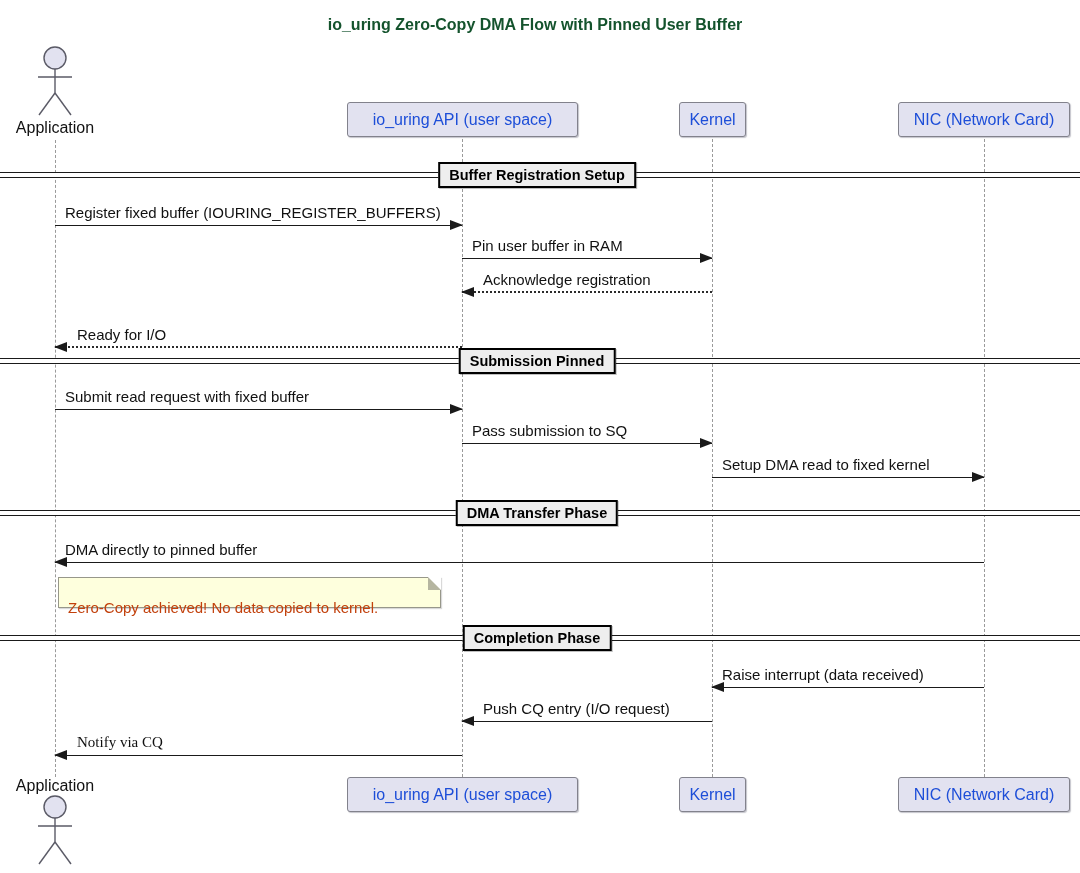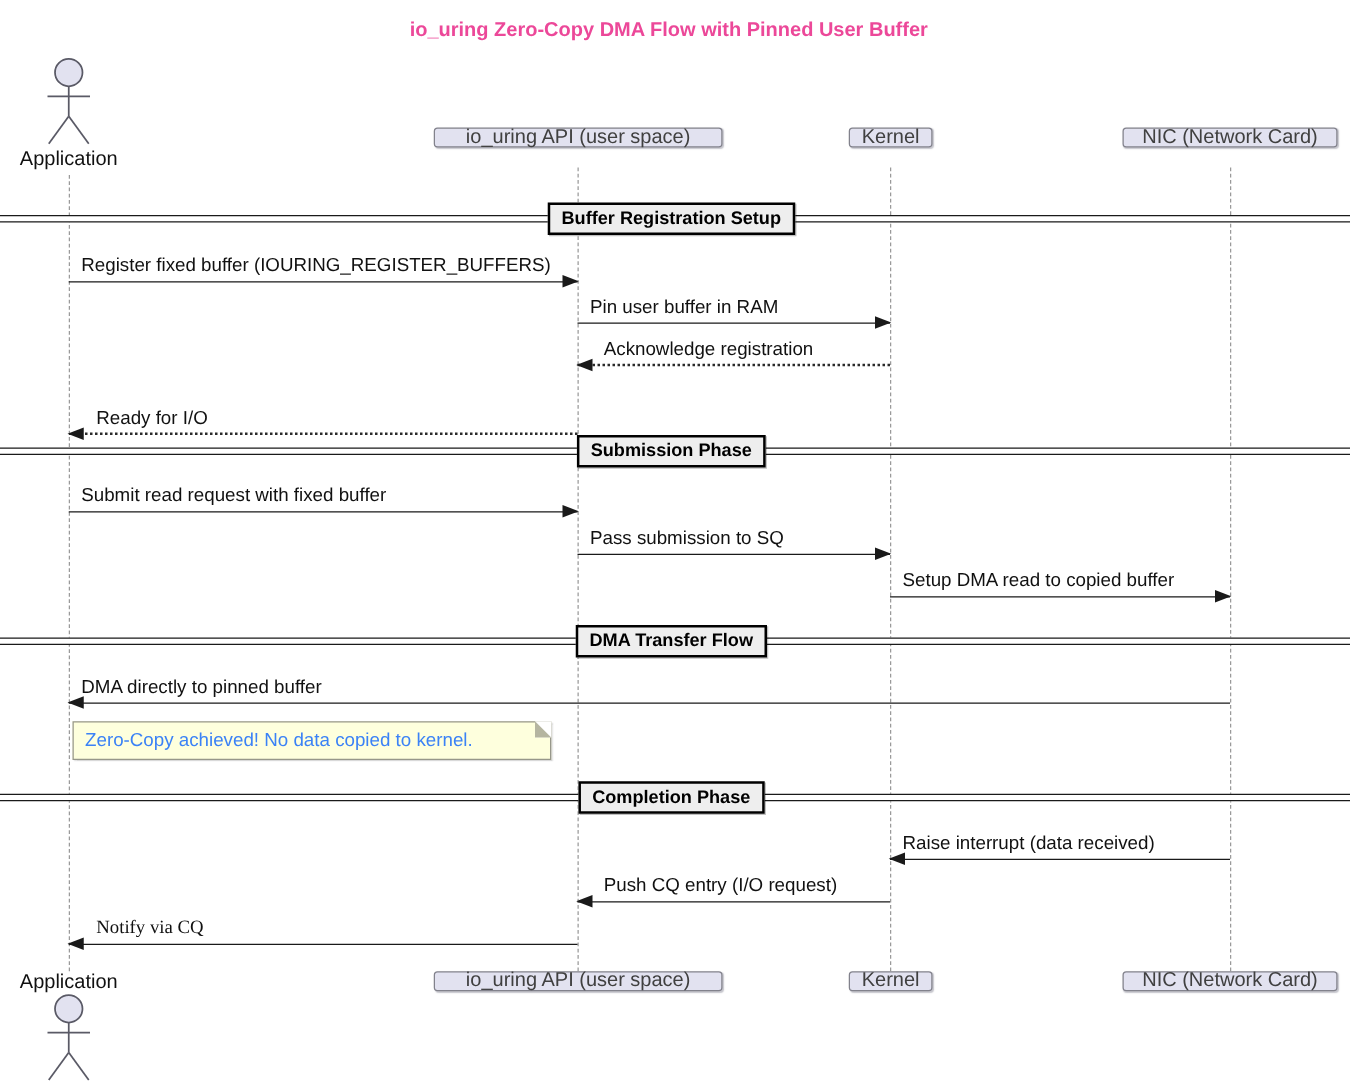--- a/index.html
+++ b/index.html
@@ -7,34 +7,34 @@
     position:relative;
     width:1080px;height:873px;
     background:#fff;
     font-family:"Liberation Sans", sans-serif;
     color:#1a1a1a;
     overflow:hidden;
   }
   
   .title{
     position:absolute;top:16px;left:535px;transform:translateX(-50%);
-    font-size:16px;font-weight:bold;white-space:nowrap;color:#ec4899;
+    font-size:16px;font-weight:bold;white-space:nowrap;color:#14532d;
   }
   
   .lifeline{
     position:absolute;width:0;
     border-left:1.6px dashed #9a9a9a;
     z-index:0;
   }
   
   .pbox{
-    position:absolute;box-sizing:border-box;height:16px;
+    position:absolute;box-sizing:border-box;height:35px;
     background:#E2E2F0;border:1.4px solid #82828C;border-radius:3px;
     display:flex;align-items:center;justify-content:center;
-    font-size:16px;white-space:nowrap;z-index:4;color:#404040;
+    font-size:16px;white-space:nowrap;z-index:4;color:#1d4ed8;
     box-shadow:1px 1px 1px rgba(90,90,110,.35);
   }
   
   .actor-label{
     position:absolute;width:130px;text-align:center;
     font-size:16px;color:#111;z-index:4;white-space:nowrap;
   }
   .actor-figure{position:absolute;z-index:4;}
   
   .divider{position:absolute;left:0;width:1080px;z-index:2;}
@@ -53,22 +53,22 @@
   .msg-line{position:absolute;left:0;right:0;bottom:4px;height:0;border-top:1.6px solid #1a1a1a;}
   .msg-line.dotted{border-top:2px dotted #2b2b2b;}
   .msg-label{position:absolute;bottom:9px;white-space:nowrap;font-size:15px;color:#111;}
   .arrow{position:absolute;bottom:0;width:0;height:0;border-top:5px solid transparent;border-bottom:5px solid transparent;}
   .arrow.right{right:-1px;border-left:13px solid #1a1a1a;}
   .arrow.left{left:-1px;border-right:13px solid #1a1a1a;}
   
   .note{
     position:absolute;box-sizing:border-box;
     background:#FEFFDD;border:1.2px solid #97978a;
-    font-size:15px;color:#3b82f6;white-space:nowrap;
-    padding:6px 10px 5px 9px;z-index:3;
+    font-size:15px;color:#c2410c;white-space:nowrap;
+    padding:21px 10px 5px 9px;z-index:3;
     box-shadow:1px 1px 1px rgba(0,0,0,.15);
   }
   .note-fold{
     content:"";position:absolute;top:-1px;right:-1px;width:0;height:0;
     border-top:13px solid #fff;border-left:13px solid #b5b5a0;
   }
 </style>
 </head>
 <body>
 
@@ -120,44 +120,44 @@
   </div>
 
   <div class="msg" style="left:55px;top:307px;width:407px;margin-top:21px;">
     <span class="msg-label" style="left:22px;">Ready for I/O</span>
     <div class="msg-line dotted"></div>
     <div class="arrow left"></div>
   </div>
 
   <div class="divider" style="top:361px;">
     <div class="divider-rule"></div>
-    <div class="divider-box">Submission Phase</div>
+    <div class="divider-box">Submission Pinned</div>
   </div>
 
   <div class="msg" style="left:55px;top:390px;width:407px;text-decoration:underline;">
     <span class="msg-label" style="left:10px;">Submit read request with fixed buffer</span>
     <div class="msg-line"></div>
     <div class="arrow right"></div>
   </div>
 
   <div class="msg" style="left:462px;top:424px;width:250px;">
     <span class="msg-label" style="left:10px;margin-top:12px;">Pass submission to SQ</span>
     <div class="msg-line"></div>
     <div class="arrow right"></div>
   </div>
 
   <div class="msg" style="left:712px;top:458px;width:272px;">
-    <span class="msg-label" style="left:10px;">Setup DMA read to copied buffer</span>
+    <span class="msg-label" style="left:10px;">Setup DMA read to fixed kernel</span>
     <div class="msg-line"></div>
     <div class="arrow right"></div>
   </div>
 
   <div class="divider" style="top:513px;">
     <div class="divider-rule"></div>
-    <div class="divider-box">DMA Transfer Flow</div>
+    <div class="divider-box">DMA Transfer Phase</div>
   </div>
 
   <div class="msg" style="left:55px;top:543px;width:929px;">
     <span class="msg-label" style="left:10px;">DMA directly to pinned buffer</span>
     <div class="msg-line"></div>
     <div class="arrow left"></div>
   </div>
 
   <div class="note" style="left:58px;top:577px;width:383px;height:31px;">
     <span>Zero-Copy achieved! No data copied to kernel.</span>

